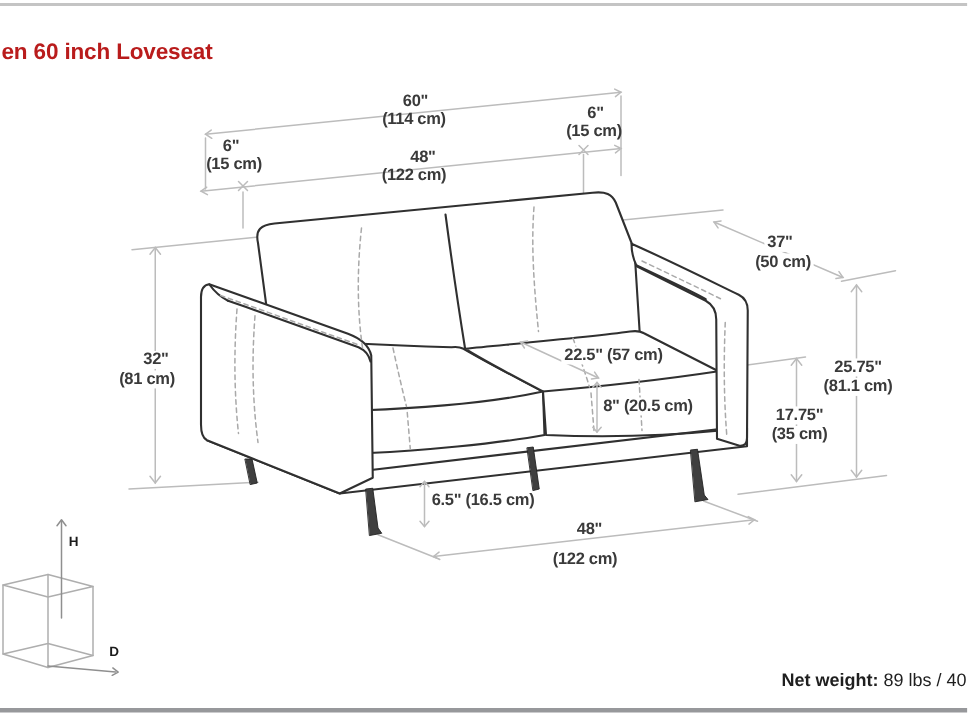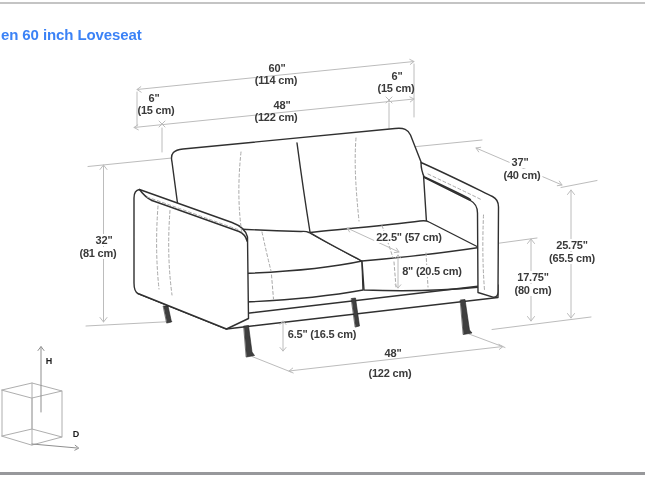--- a/index.html
+++ b/index.html
@@ -3,21 +3,21 @@
 <meta charset="utf-8">
 <style>
   html,body{margin:0;padding:0;background:#fff;}
   .canvas{
     position:relative; width:645px; height:484px; background:#fff;
     font-family:"Liberation Sans", sans-serif; overflow:hidden;
   }
   .rule-top{position:absolute;left:0;top:2px;width:645px;height:2px;background:#c4c4c4;}
   .rule-bottom{position:absolute;left:0;top:472px;width:645px;height:3px;background:#97989b;}
   .title{
-    position:absolute;left:1px;top:26px;font-size:15px;font-weight:700;color:#3b82f6;
+    position:absolute;left:1px;top:26px;font-size:15px;font-weight:700;color:#b91c1c;
     white-space:nowrap;letter-spacing:-0.1px;
   }
   svg.diagram{position:absolute;left:0;top:0;}
   .lbl{
     position:absolute;transform:translate(-50%,-50%);
     font-size:11px;font-weight:600;color:#3a3a3a;white-space:nowrap;letter-spacing:-0.2px;
     line-height:1.1;
   }
   .lbl.bg{background:#fff;padding:0 2px;}
   .cube-lbl{
@@ -160,29 +160,30 @@
   <div class="lbl" style="left:276px;top:80px">(114 cm)</div>
   <div class="lbl" style="left:282px;top:105px">48"</div>
   <div class="lbl" style="left:276px;top:117px">(122 cm)</div>
   <div class="lbl" style="left:154px;top:98px">6"</div>
   <div class="lbl" style="left:156px;top:110px">(15 cm)</div>
   <div class="lbl" style="left:397px;top:76px">6"</div>
   <div class="lbl" style="left:396px;top:88px">(15 cm)</div>
   <div class="lbl bg" style="left:104px;top:240px">32"</div>
   <div class="lbl bg" style="left:98px;top:253px">(81 cm)</div>
   <div class="lbl bg" style="left:520px;top:162px">37"</div>
-  <div class="lbl bg" style="left:522px;top:175px">(40 cm)</div>
+  <div class="lbl bg" style="left:522px;top:175px">(50 cm)</div>
   <div class="lbl bg" style="left:572px;top:245px">25.75"</div>
-  <div class="lbl bg" style="left:572px;top:258px">(65.5 cm)</div>
+  <div class="lbl bg" style="left:572px;top:258px">(81.1 cm)</div>
   <div class="lbl bg" style="left:533px;top:277px">17.75"</div>
-  <div class="lbl bg" style="left:533px;top:290px">(80 cm)</div>
+  <div class="lbl bg" style="left:533px;top:290px">(35 cm)</div>
   <div class="lbl bg" style="left:409px;top:237px">22.5" (57 cm)</div>
   <div class="lbl bg" style="left:432px;top:271px">8" (20.5 cm)</div>
   <div class="lbl" style="left:322px;top:334px">6.5" (16.5 cm)</div>
   <div class="lbl" style="left:393px;top:353px">48"</div>
   <div class="lbl" style="left:390px;top:373px">(122 cm)</div>
 
   <div class="cube-lbl" style="left:49px;top:361px">H</div>
   <div class="cube-lbl" style="left:76px;top:434px">D</div>
 
+  <div class="netweight"><span class="nw-label">Net weight:</span><span class="nw-value"> 89 lbs / 40</span></div>
 
   <div class="rule-bottom"></div>
 </div>
 
 </body></html>

